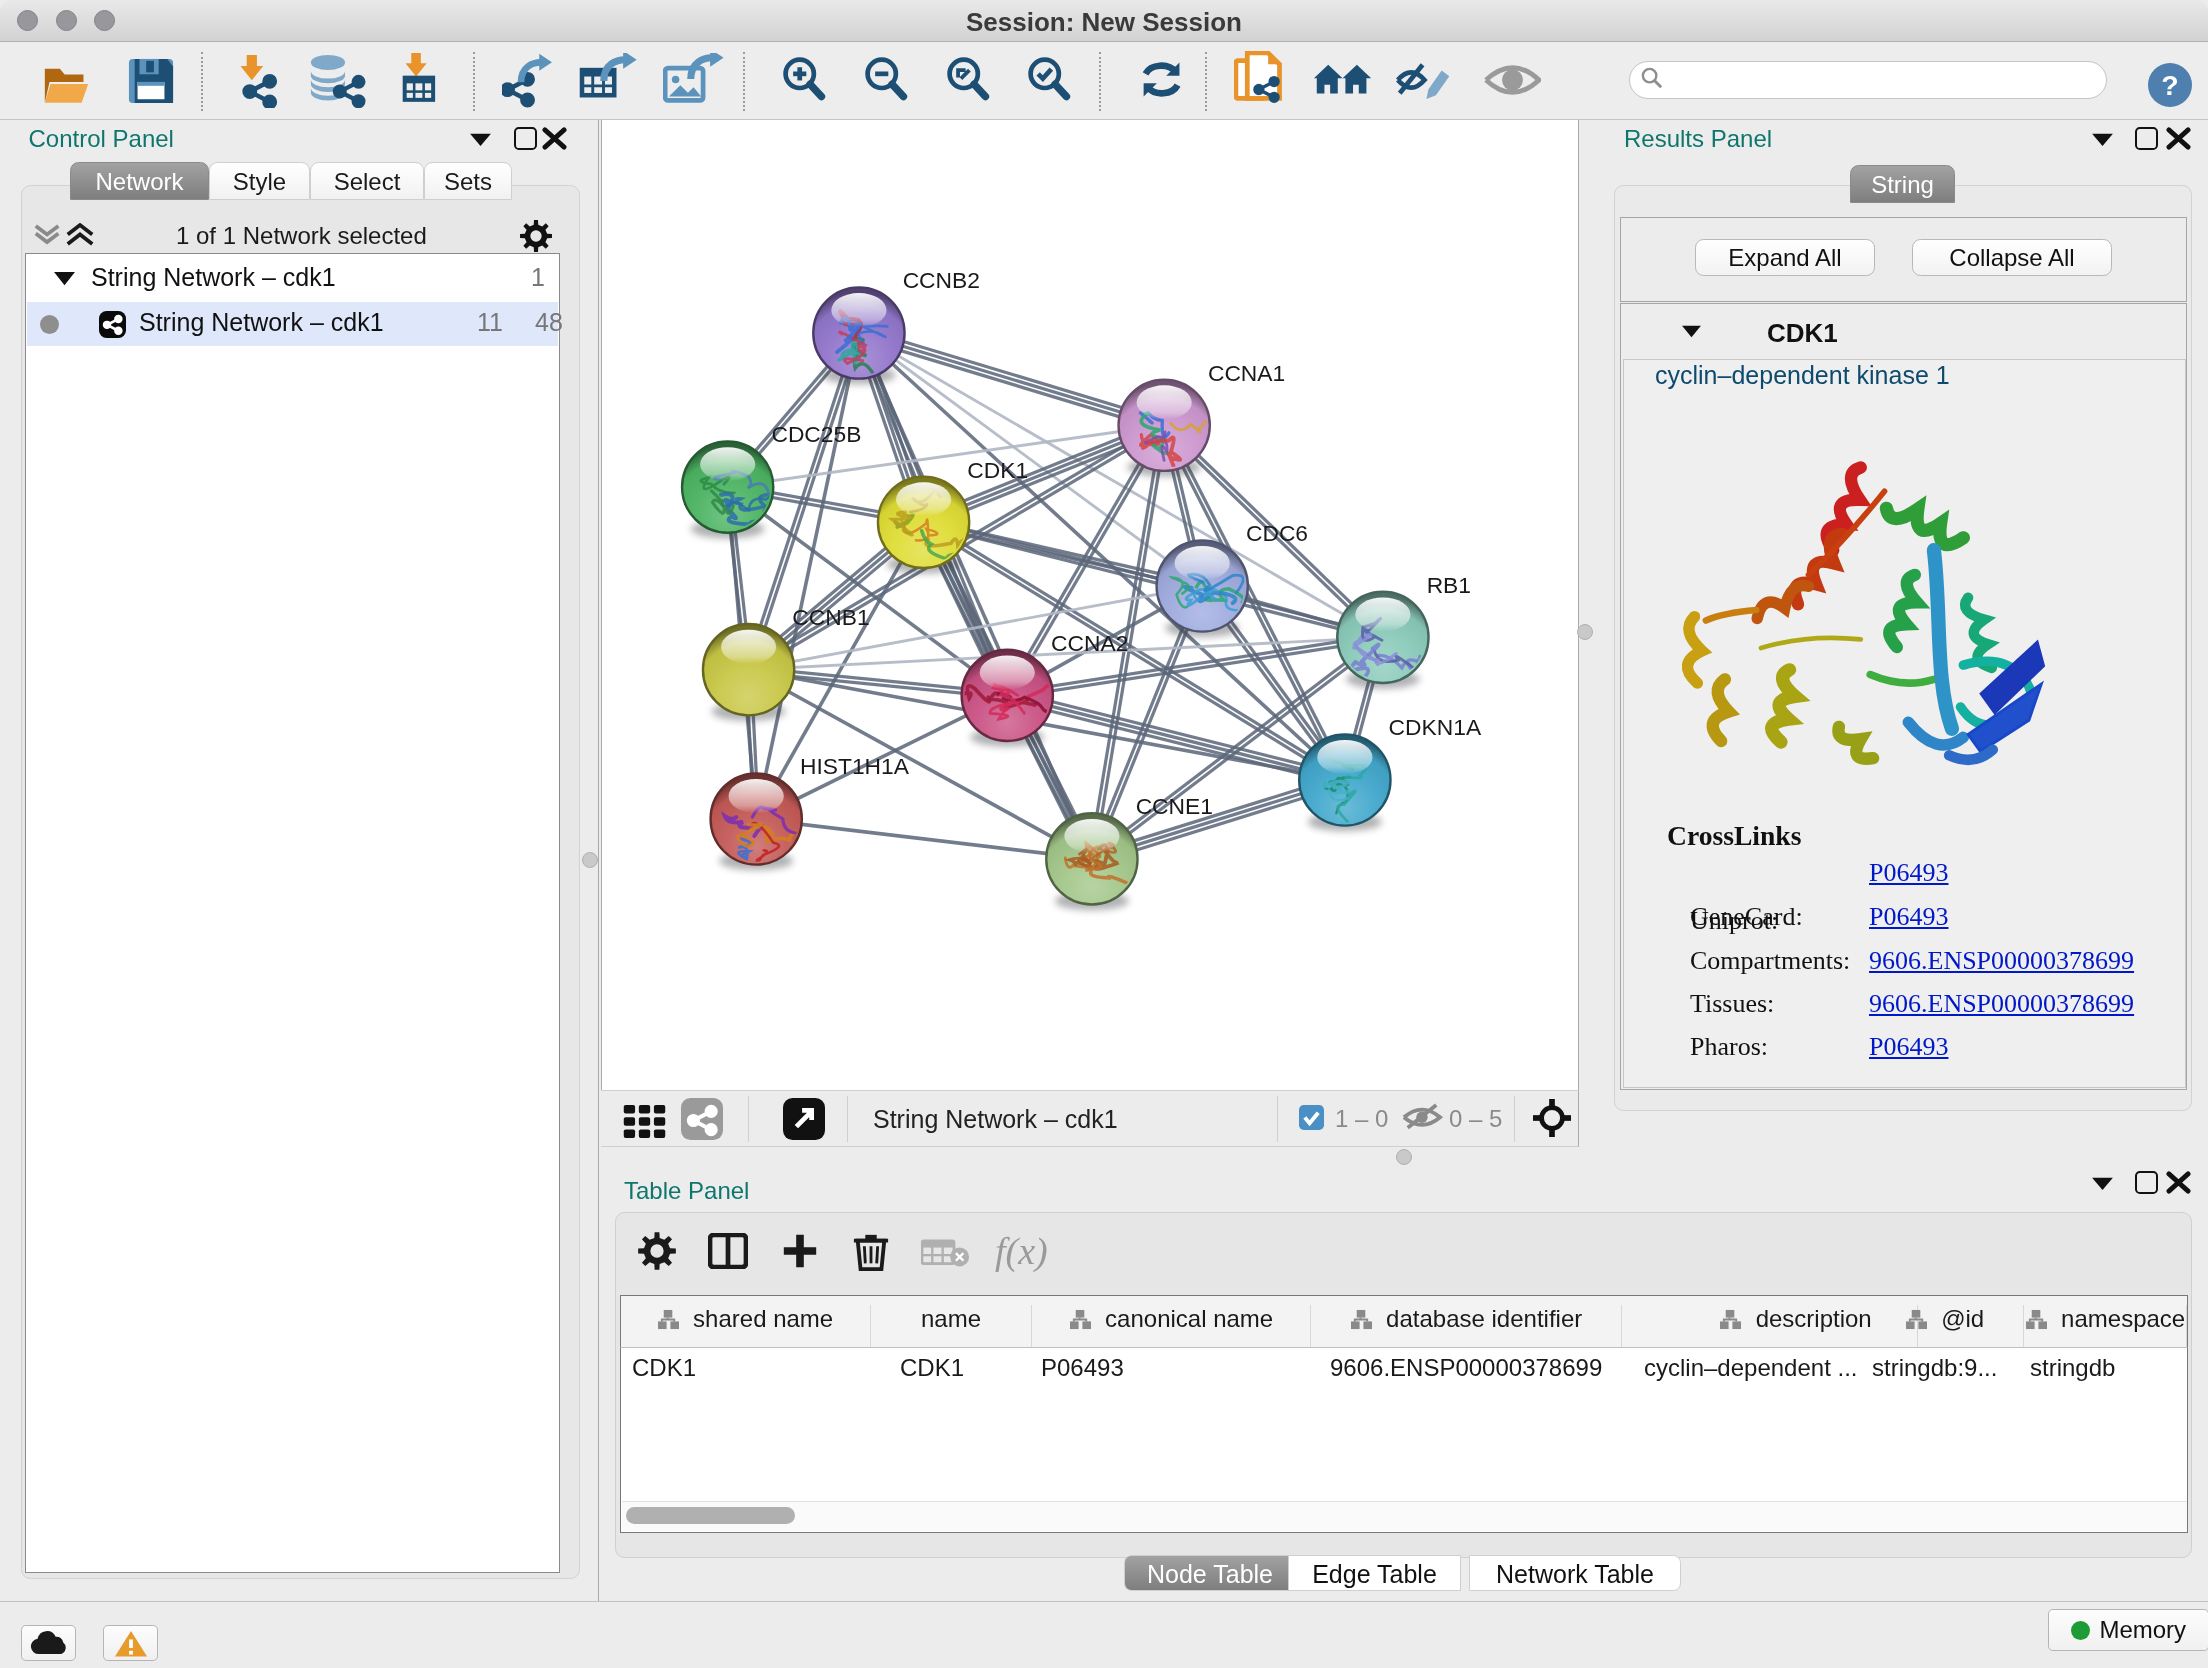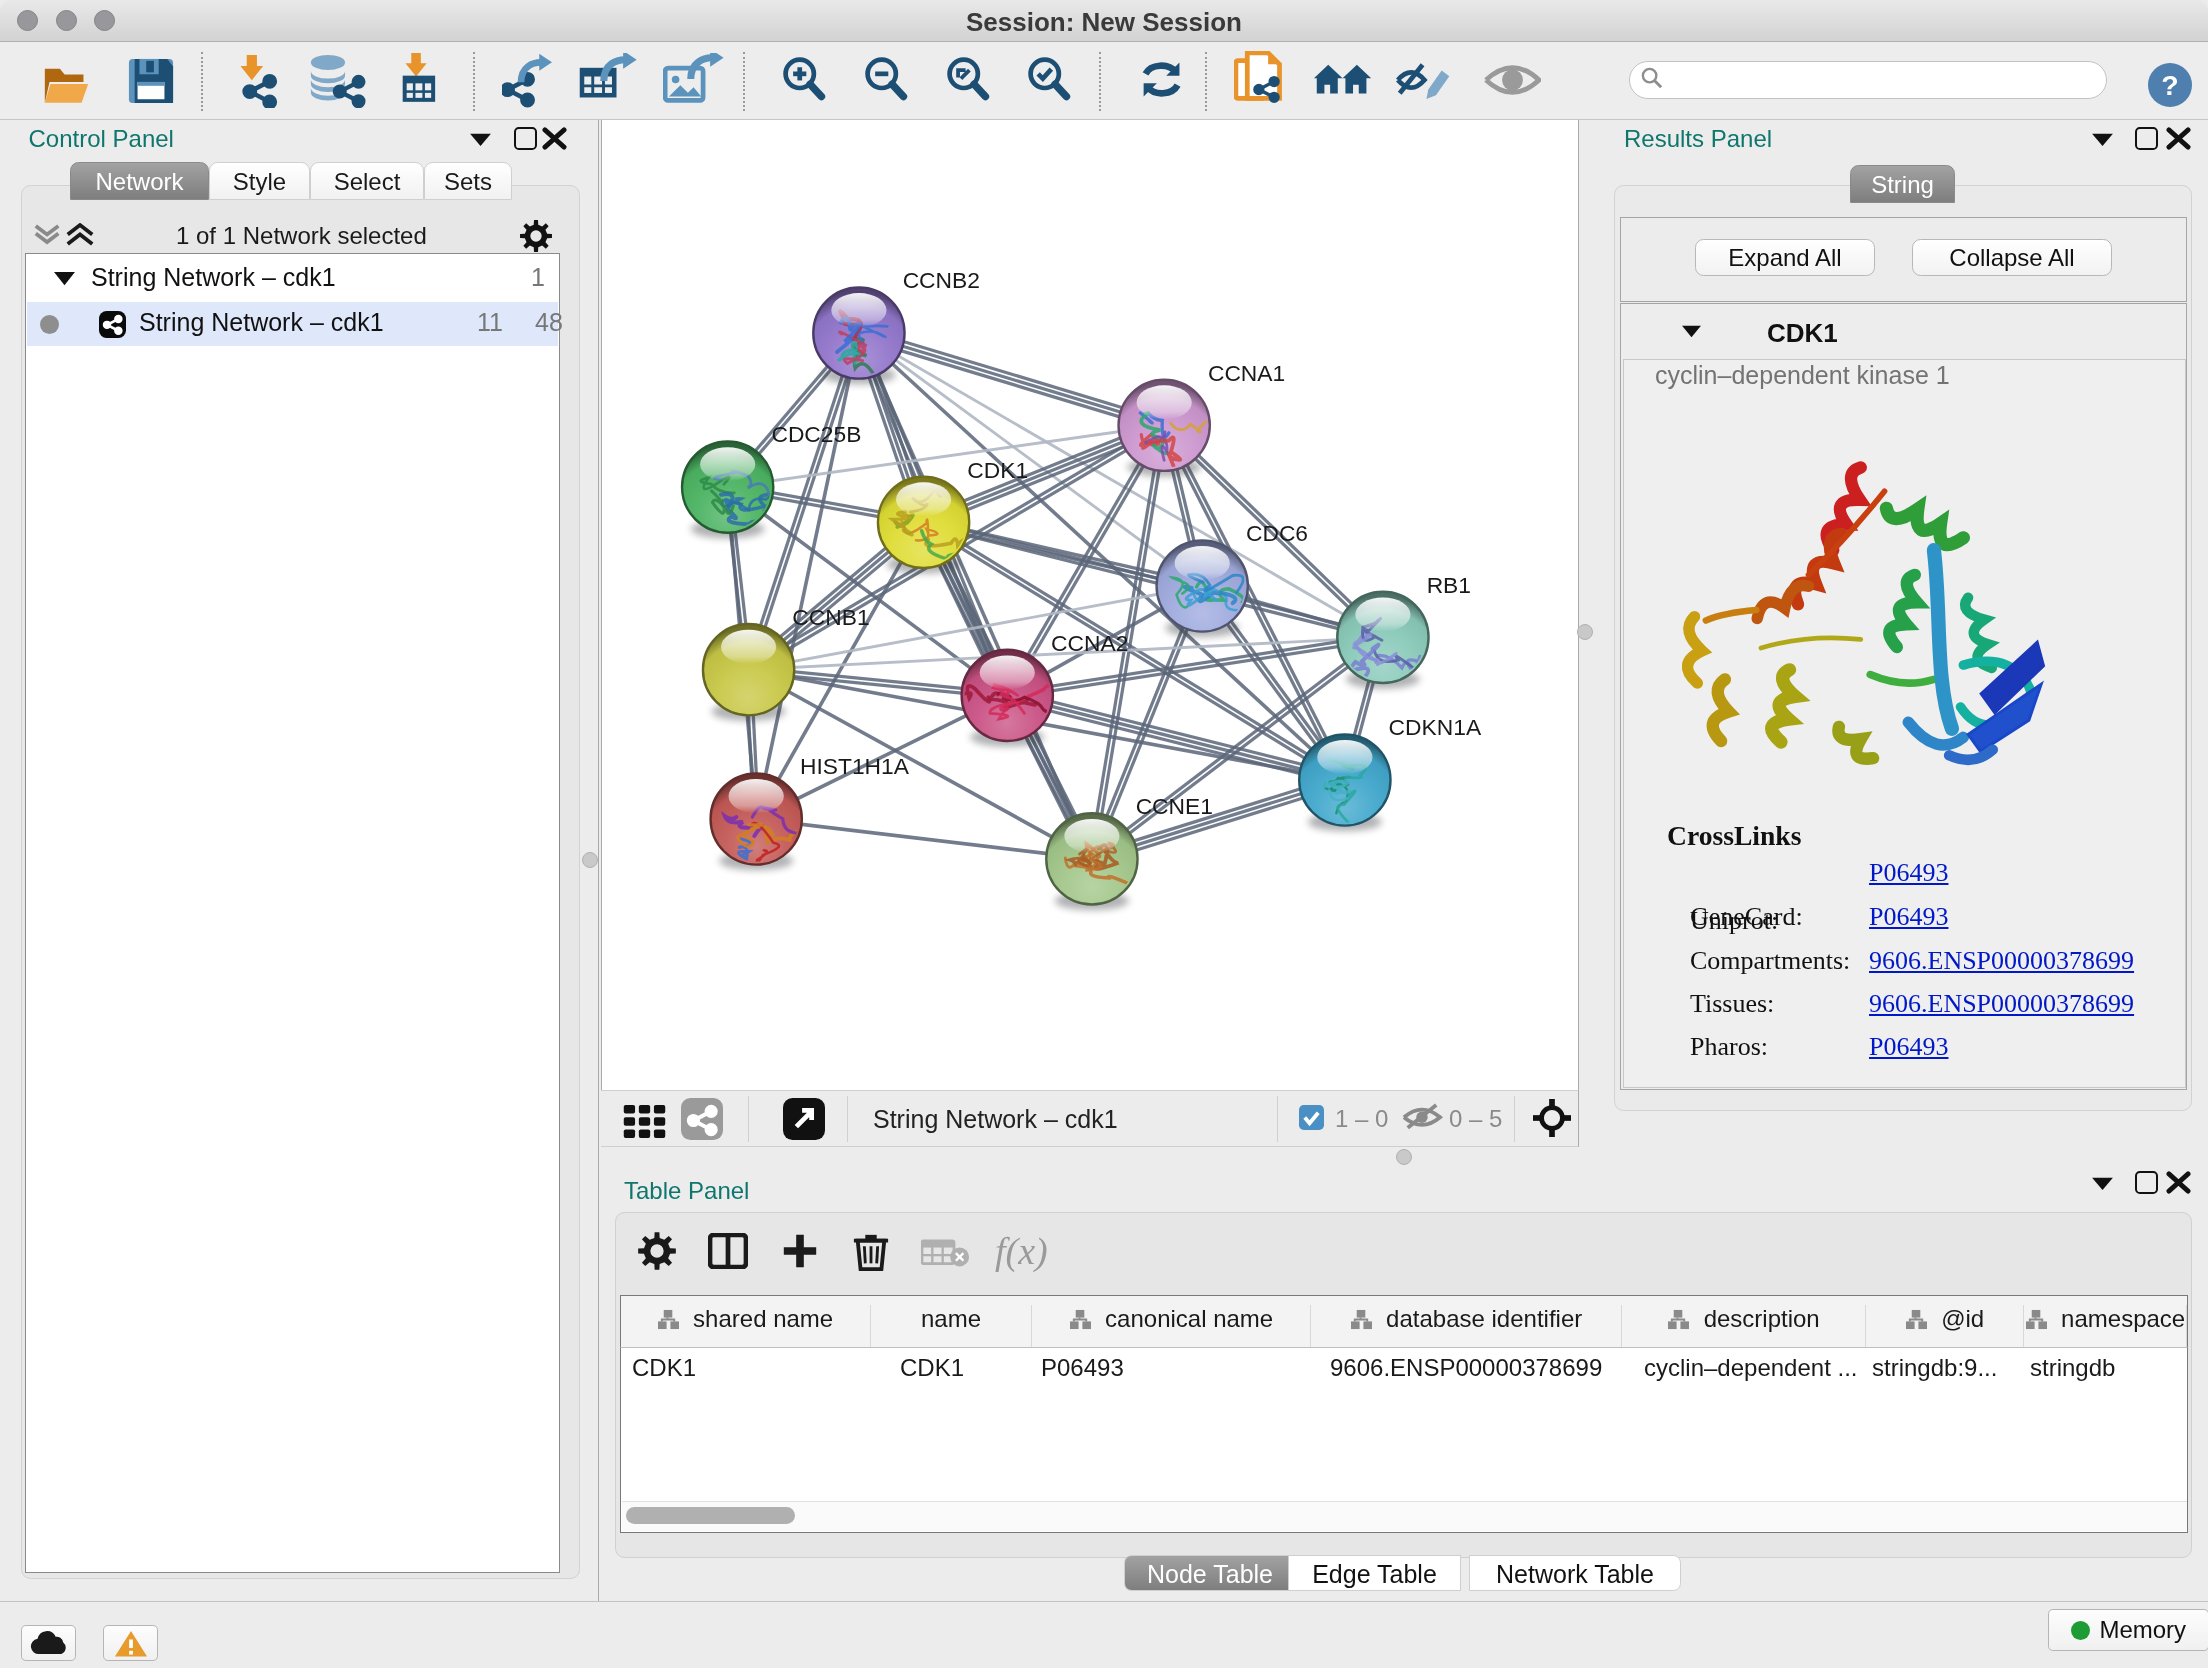--- a/index.html
+++ b/index.html
@@ -652,21 +652,21 @@
 <div class="tab seltab" style="left:1850px;top:165px;width:105px">String</div>
 <div class="rbox" style="top:217px;height:85px"></div>
 <div class="btn" style="left:1695px;top:239px;width:180px">Expand All</div>
 <div class="btn" style="left:1912px;top:239px;width:200px">Collapse All</div>
 <div class="rbox" style="top:303px;height:787px;background:#ededed"></div>
 <svg style="position:absolute;left:1680px;top:323px" width="23" height="17" viewBox="0 0 24 18">
     <path d="M2,3 h20 l-10,12 z" fill="#111"></path>
   </svg>
 <div class="txt" style="left:1767px;top:318px;font-size:26px;font-weight:bold;color:#111">CDK1</div>
 <div style="position:absolute;left:1623px;top:359px;width:563px;height:729px;background:#efefef;border:1px solid #c8c8c8"></div>
-<div class="txt" style="left:1655px;top:361px;font-size:25px;color:#737373">cyclin–dependent kinase 1</div>
+<div class="txt" style="left:1655px;top:361px;font-size:25px;color:#0c4a6e">cyclin–dependent kinase 1</div>
 <svg style="position:absolute;left:1666px;top:453px" width="380" height="314" viewBox="0 0 400 330">
     <g fill="none" stroke-linecap="round">
       <path d="M205,15 Q185,21 204,49 Q171,48 190,75 Q157,75 176,102" stroke="#cc2020" stroke-width="13" fill="none" stroke-linecap="round"></path>
       <path d="M185,85 Q165,87 177,116 Q146,108 158,138 Q127,130 139,159" stroke="#c43a10" stroke-width="13" fill="none" stroke-linecap="round"></path>
       <path d="M150,140 Q131,135 125,163 Q102,146 96,174" stroke="#c05510" stroke-width="12" fill="none" stroke-linecap="round"></path>
       <path d="M230,40 Q190,90 150,128" stroke="#c84010" stroke-width="6"></path>
       <path d="M30,172 Q15,187 38,208 Q10,221 33,242" stroke="#c8a012" stroke-width="12" fill="none" stroke-linecap="round"></path>
       <path d="M62,238 Q45,250 66,272 Q37,281 58,303" stroke="#b89810" stroke-width="13" fill="none" stroke-linecap="round"></path>
       <path d="M130,228 Q113,236 136,256 Q106,260 129,280 Q98,284 121,304" stroke="#a8a414" stroke-width="14" fill="none" stroke-linecap="round"></path>
       <path d="M182,288 Q178,305 205,301 Q191,325 218,321" stroke="#98a018" stroke-width="13" fill="none" stroke-linecap="round"></path>
@@ -755,21 +755,21 @@
       <path d="M11,9 v3 M5,13 v-2 h13 v2" stroke="#8a8a8a" stroke-width="2" fill="none"></path>
     </svg>&nbsp; canonical name</div>
 <div class="th" style="left:1311px;width:311px"><svg width="23" height="21" viewBox="0 0 24 22" style="vertical-align:-2.9px">
       <g fill="#8a8a8a">
         <rect x="7" y="1" width="9" height="8"></rect>
         <rect x="1" y="13" width="9" height="8"></rect>
         <rect x="14" y="13" width="9" height="8"></rect>
       </g>
       <path d="M11,9 v3 M5,13 v-2 h13 v2" stroke="#8a8a8a" stroke-width="2" fill="none"></path>
     </svg>&nbsp; database identifier</div>
-<div class="th" style="left:1622px;width:244px"><svg width="23" height="21" viewBox="0 0 24 22" style="vertical-align:-2.9px">
+<div class="th" style="left:1674px;width:244px"><svg width="23" height="21" viewBox="0 0 24 22" style="vertical-align:-2.9px">
       <g fill="#8a8a8a">
         <rect x="7" y="1" width="9" height="8"></rect>
         <rect x="1" y="13" width="9" height="8"></rect>
         <rect x="14" y="13" width="9" height="8"></rect>
       </g>
       <path d="M11,9 v3 M5,13 v-2 h13 v2" stroke="#8a8a8a" stroke-width="2" fill="none"></path>
     </svg>&nbsp; description</div>
 <div class="th" style="left:1866px;width:158px"><svg width="23" height="21" viewBox="0 0 24 22" style="vertical-align:-2.9px">
       <g fill="#8a8a8a">
         <rect x="7" y="1" width="9" height="8"></rect>

